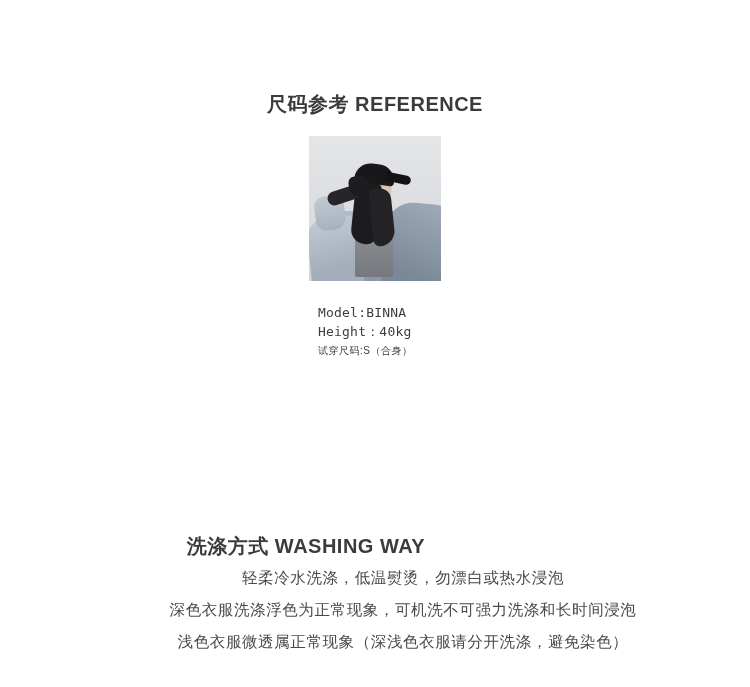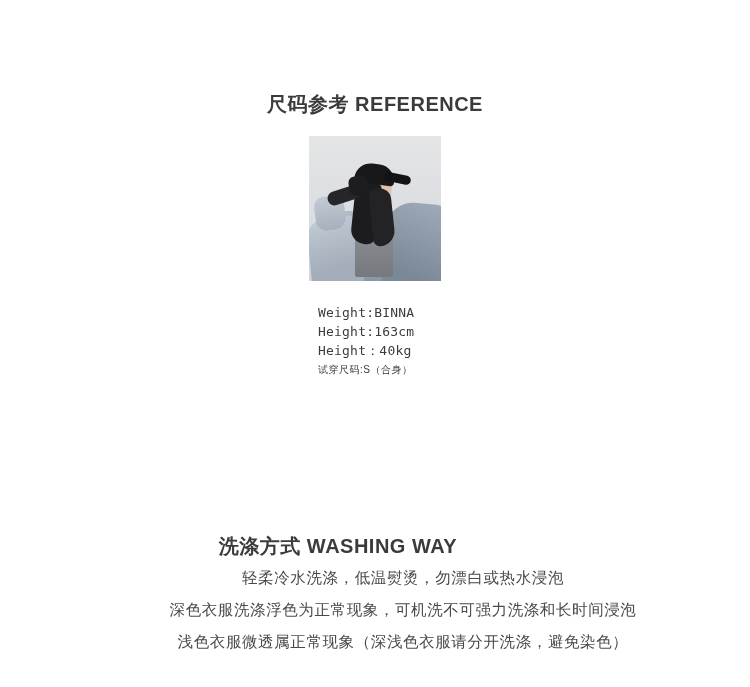--- a/index.html
+++ b/index.html
@@ -216,21 +216,20 @@
     font-size: 10px;
     letter-spacing: 0.5px;
   }
 
   
   #washing-title {
     position: absolute;
     top: 519px;
     left: 0;
     width: 612px;
-    padding-left: 32px;
   }
   .washing-lines {
     position: absolute;
     top: 562px;
     left: 0;
     width: 750px;
     text-align: center;
     color: #4a4a4a;
     font-size: 15.5px;
     line-height: 32px;
@@ -262,22 +261,21 @@
         <div class="hair-back"></div>
         <div class="cap"></div>
         <div class="cap-brim"></div>
         <div class="sleeve"></div>
         <div class="arm"></div>
         <div class="glove"></div>
       </div>
     </div>
 
     <div class="model-info">
-      <div>Weight:BINNA</div>
-      <div>Height:163cm</div>
+      <div>Model:BINNA</div>
       <div>Height：40kg</div>
       <div class="cn">试穿尺码:S（合身）</div>
     </div>
   </section>
 
   <section>
     <h2 class="section-title" id="washing-title">洗涤方式 WASHING WAY</h2>
 
     <div class="washing-lines">
       <div>轻柔冷水洗涤，低温熨烫，勿漂白或热水浸泡</div>

